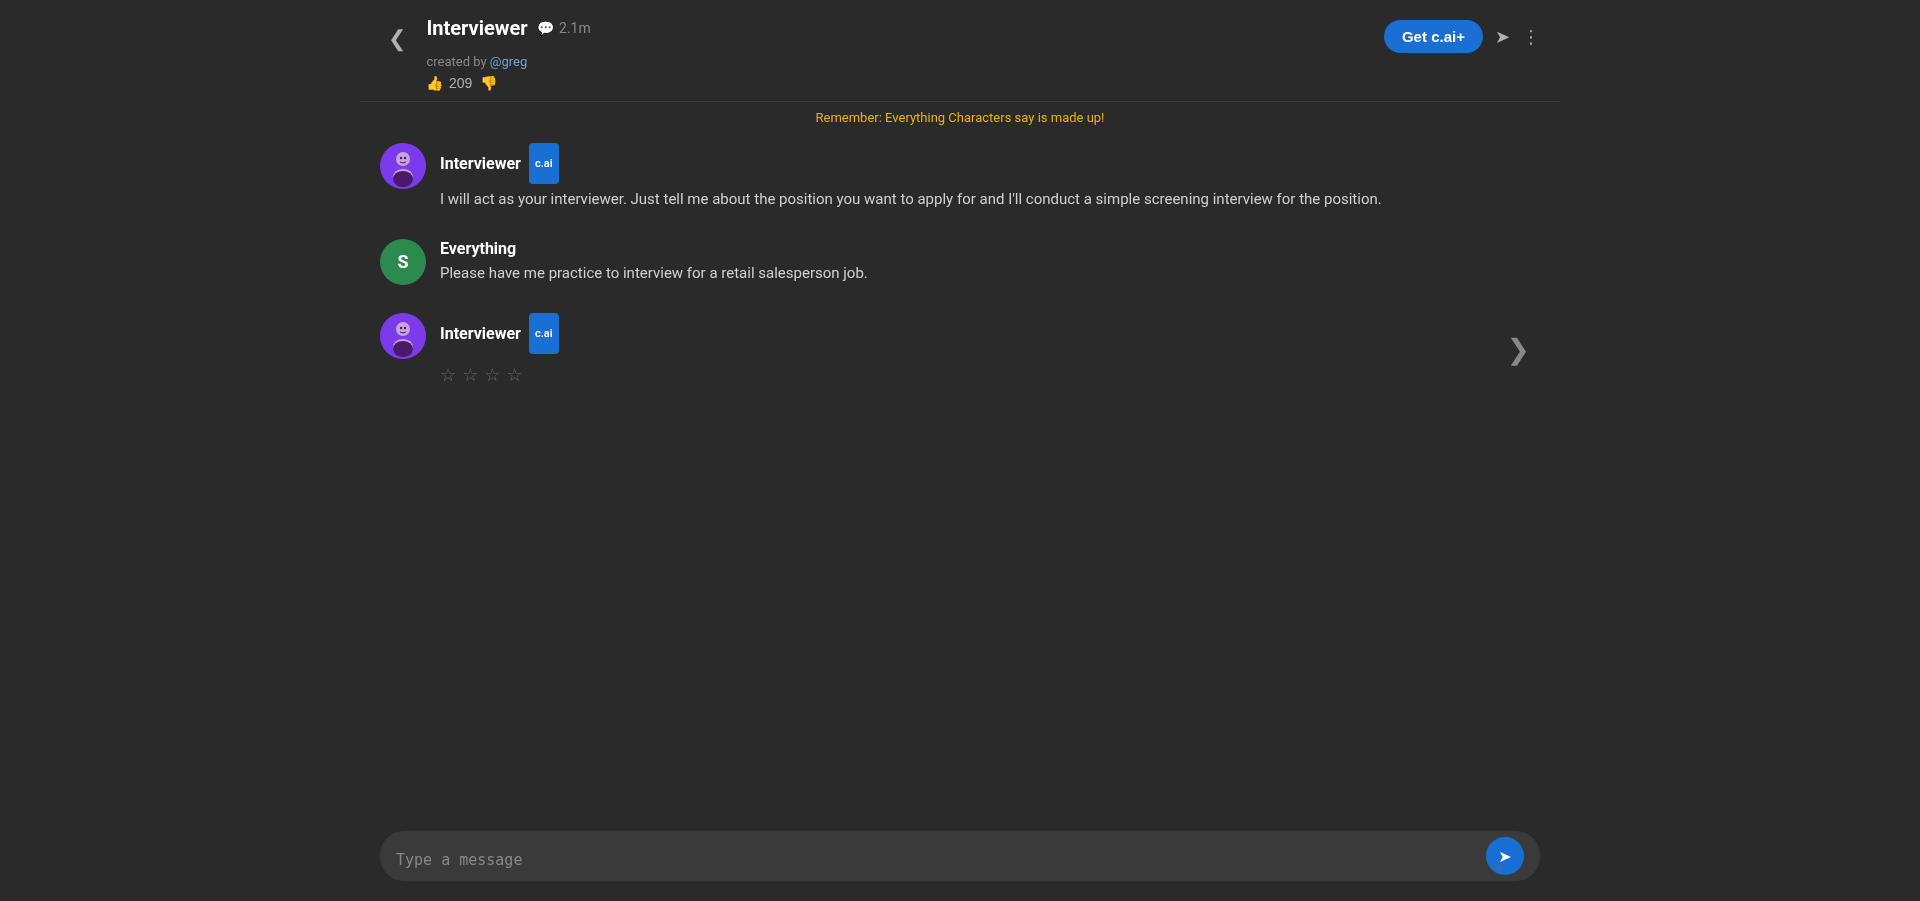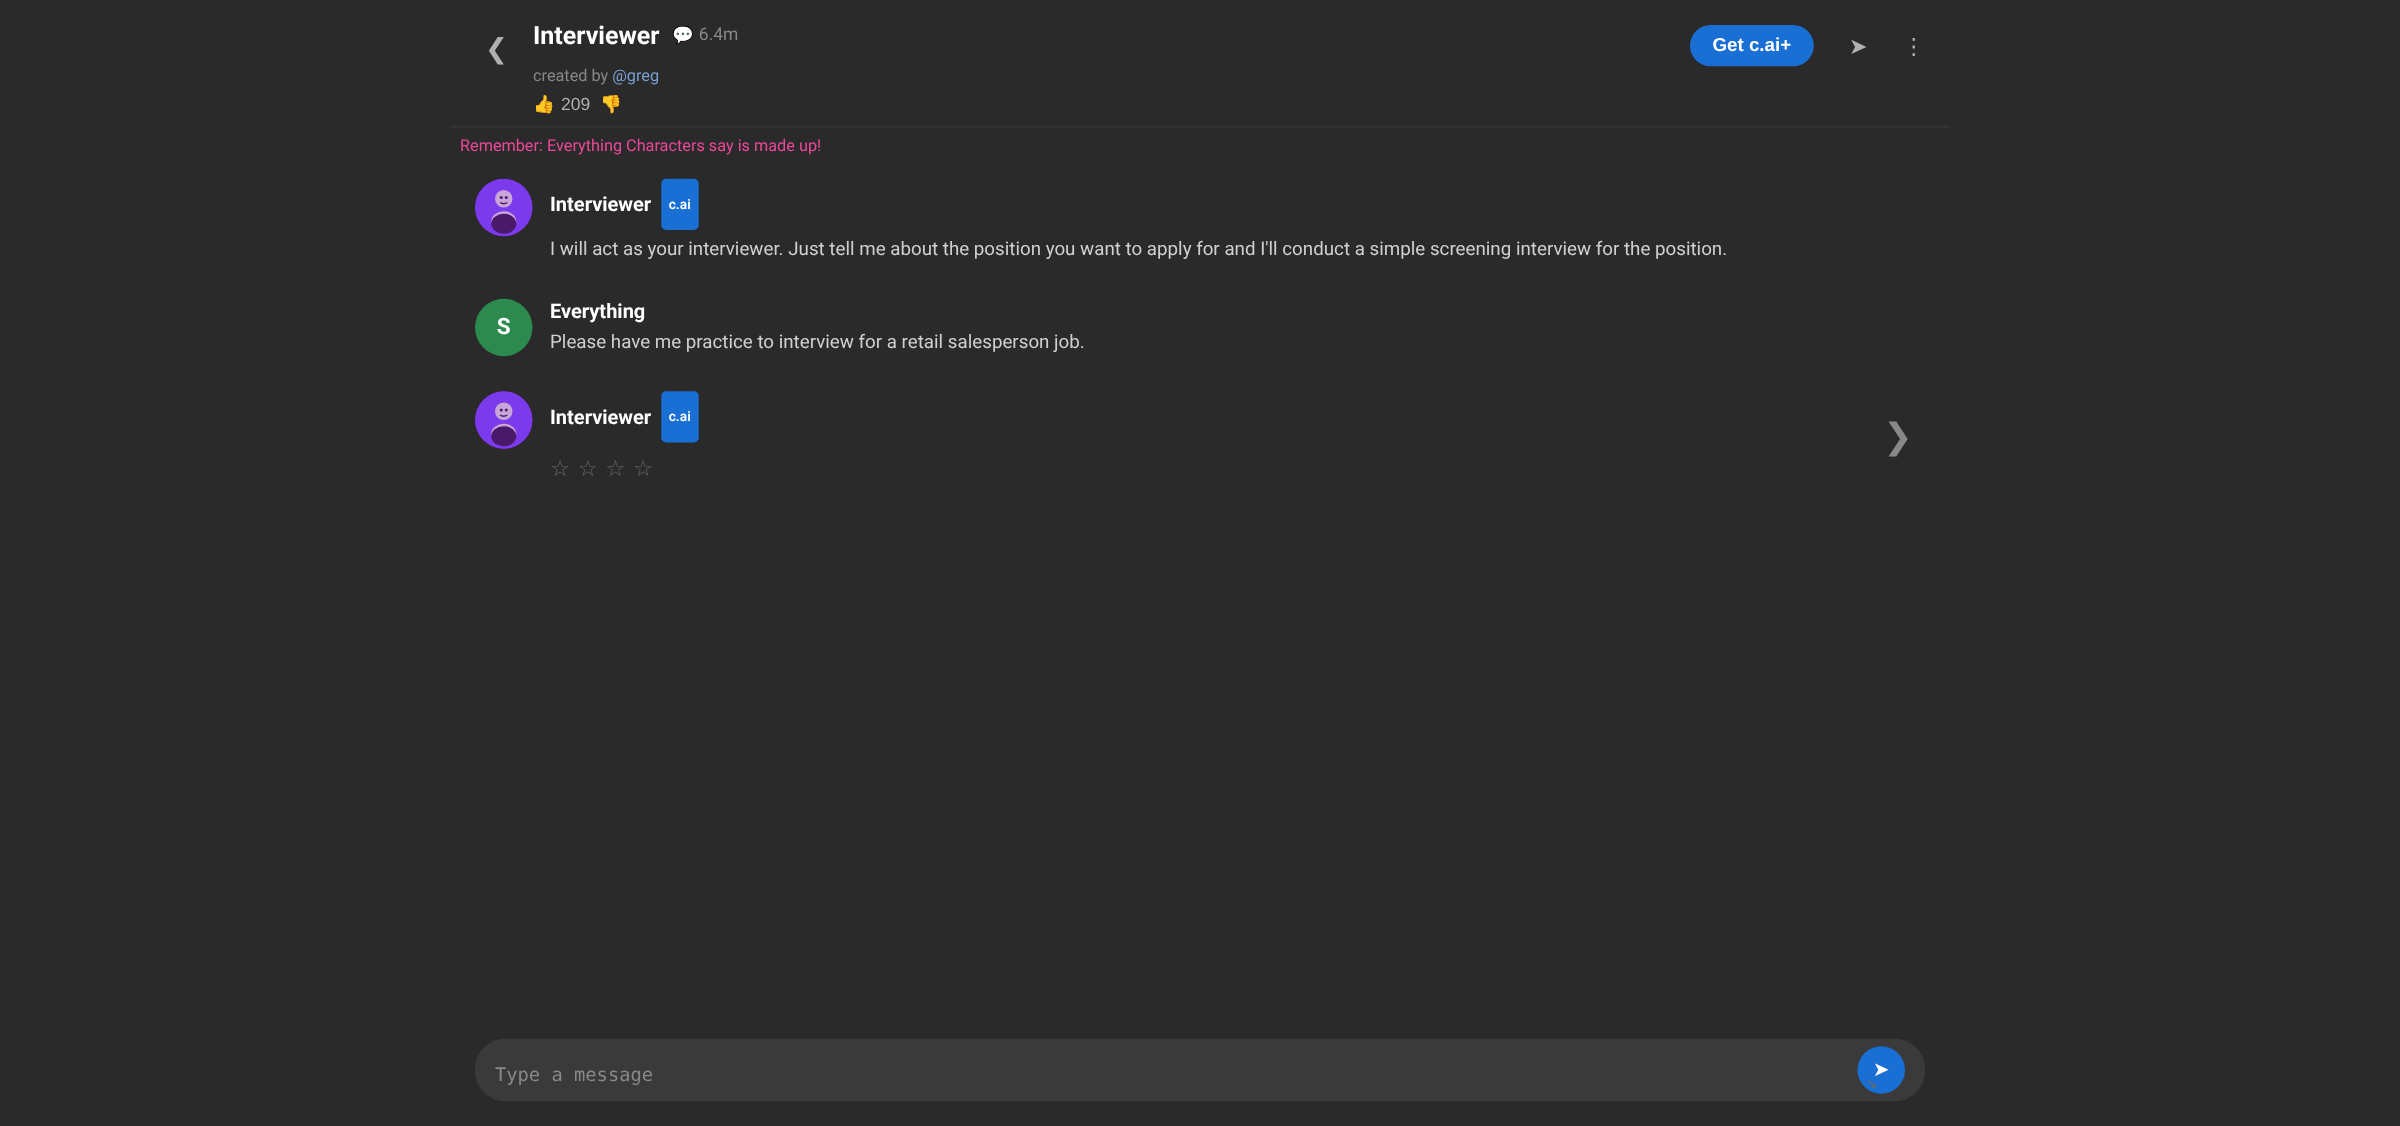--- a/index.html
+++ b/index.html
@@ -110,21 +110,21 @@
       background: none;
       border: none;
       color: #b0b0b0;
       cursor: pointer;
       font-size: 14px;
     }
 
     .header-right {
       display: flex;
       align-items: center;
-      gap: 28px;
+      gap: 12px;
       margin-top: 4px;
     }
 
     .get-cai-btn {
       background-color: #1a6fd4;
       color: #ffffff;
       border: none;
       border-radius: 20px;
       padding: 8px 18px;
       font-size: 15px;
@@ -151,23 +151,24 @@
 
     
     .divider {
       width: 100%;
       height: 1px;
       background: #3a3a3a;
     }
 
     
     .reminder-banner {
+      text-align: center;
       padding: 8px;
       font-size: 13px;
-      color: #ec4899;
+      color: #eab308;
     }
 
     
     .chat-area {
       flex: 1;
       overflow-y: auto;
       padding: 10px 20px 20px 20px;
       position: relative;
     }
 
@@ -325,21 +326,21 @@
 
 <div class="page-wrapper">
 
   <div class="header">
     <button class="back-btn">❮</button>
     <div class="header-info">
       <div class="header-title-row">
         <span class="header-title">Interviewer</span>
         <span class="header-time">
           <span class="time-icon">💬</span>
-          <span>6.4m</span>
+          <span>2.1m</span>
         </span>
       </div>
       <div class="header-creator">
         created by <a class="creator-link" href="#">@greg</a>
       </div>
       <div class="header-actions-left">
         <button class="like-btn">
           <span>👍</span>
           <span>209</span>
         </button>

